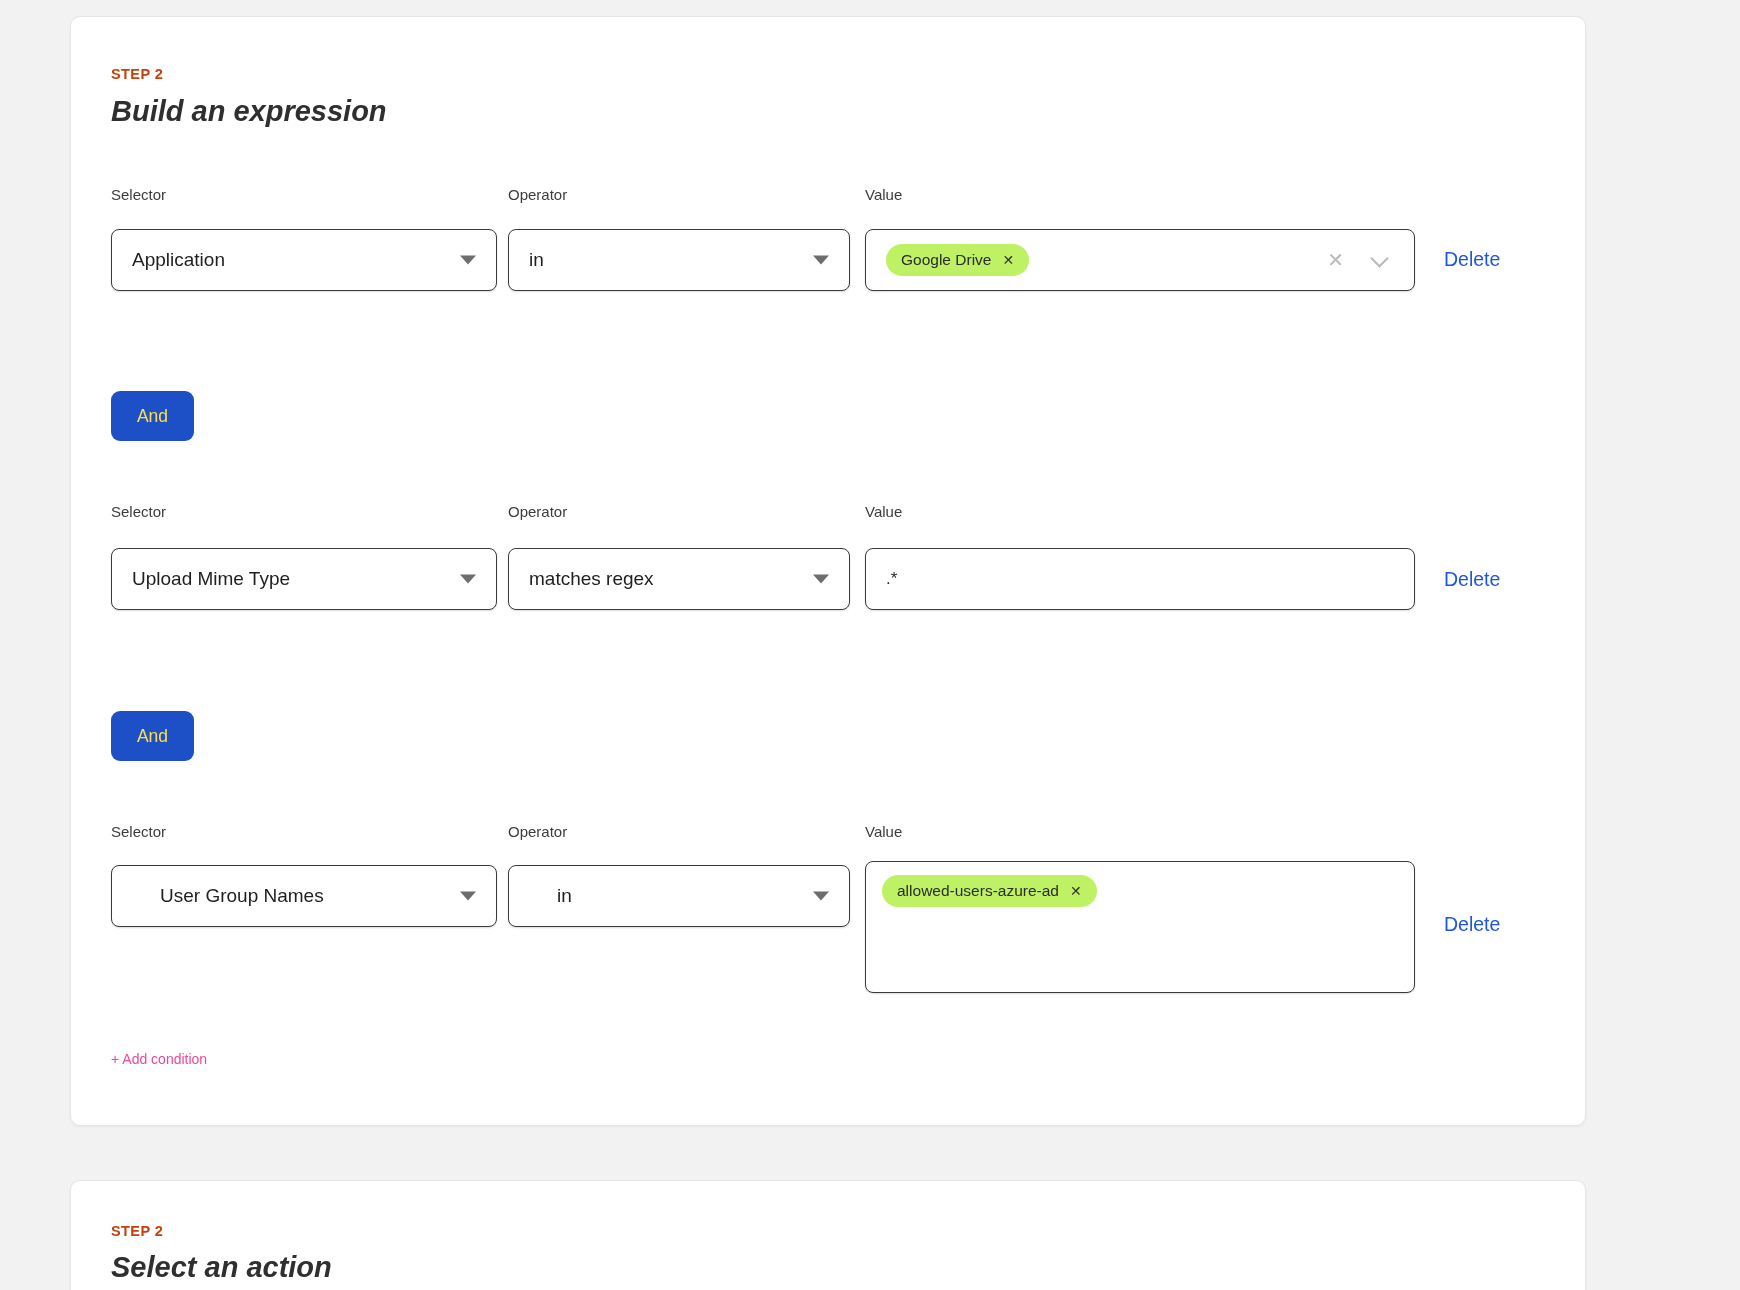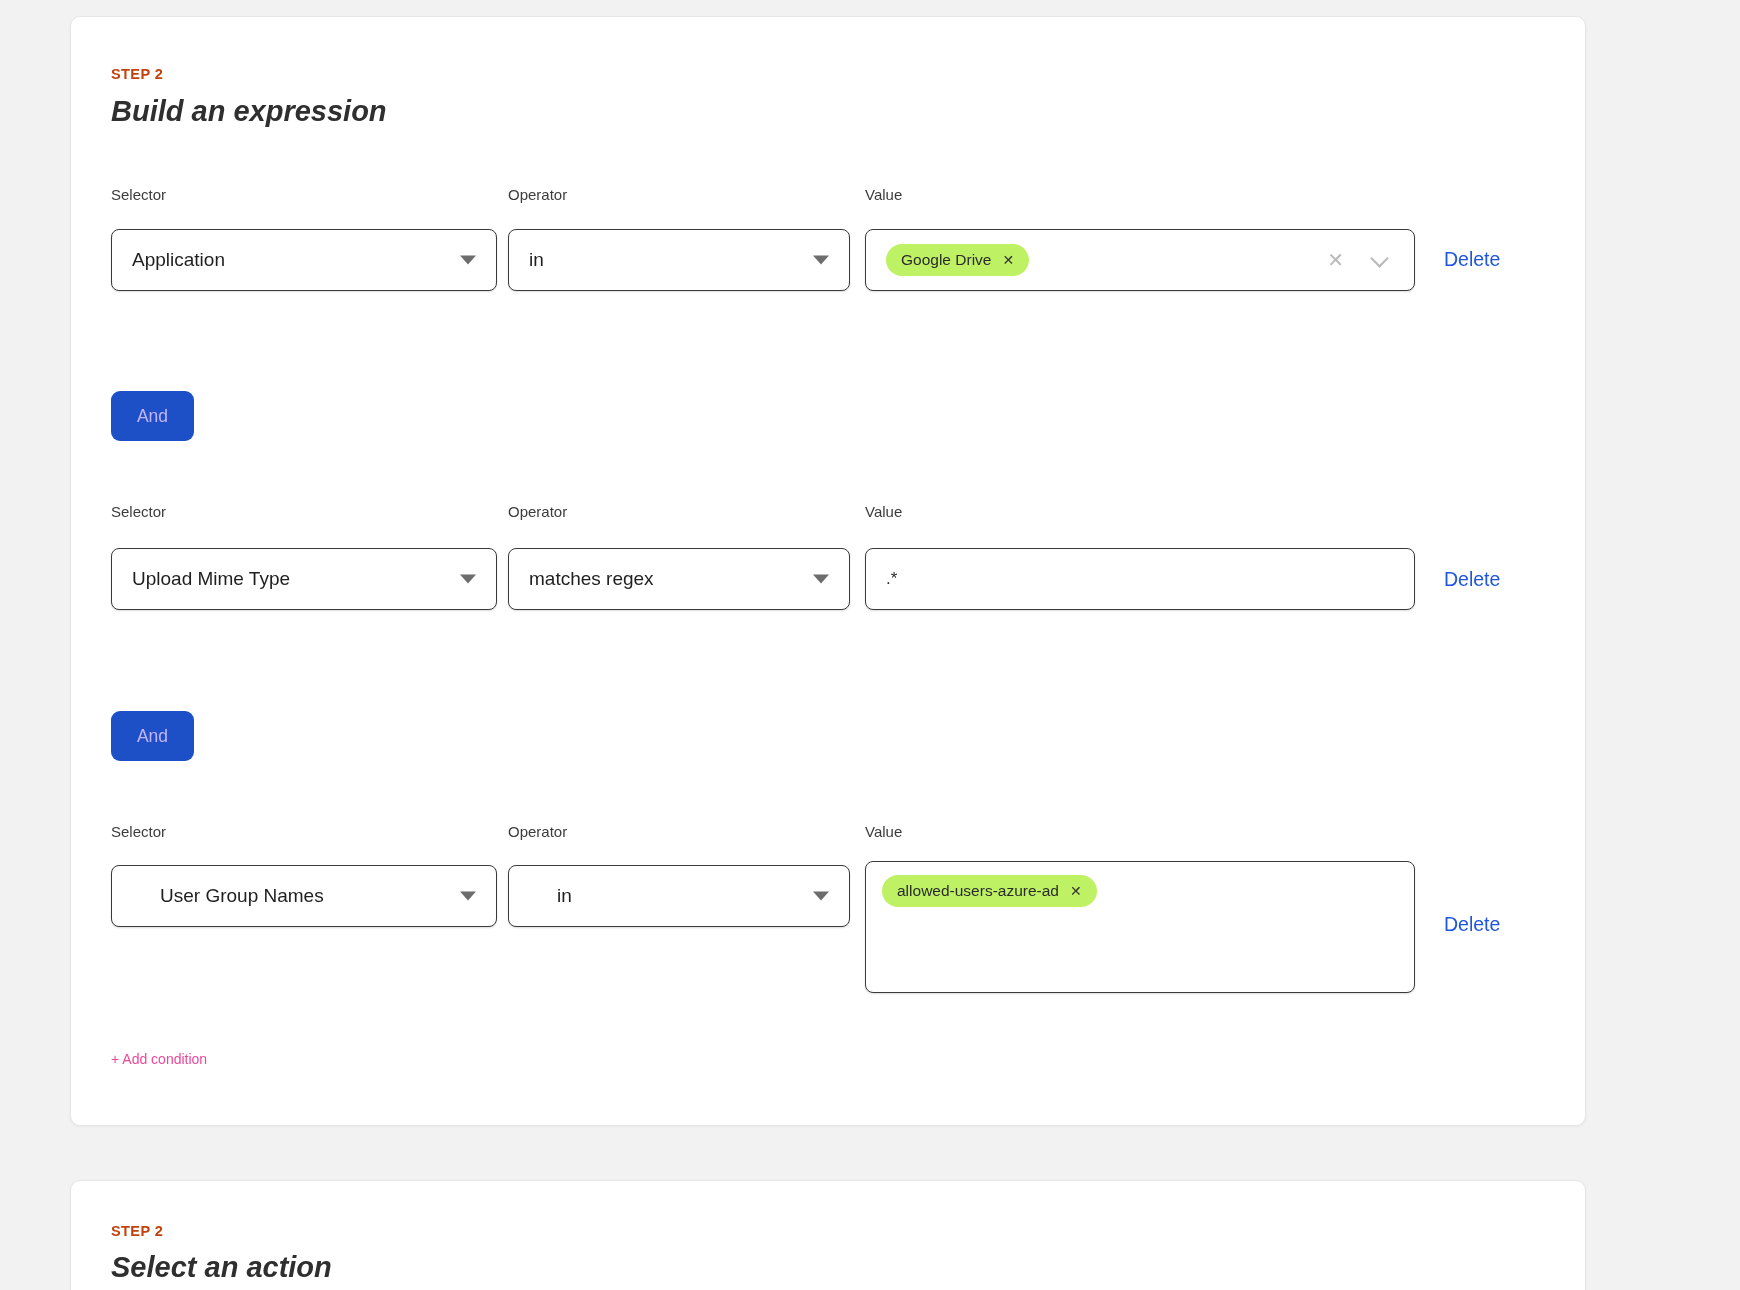--- a/index.html
+++ b/index.html
@@ -98,21 +98,21 @@
     font-size:19.5px; color:#1f56dc;
     cursor:pointer; text-decoration:none;
   }
   .r1-del { top:231px; }
   .r2-del { top:551px; }
   .r3-del { top:896px; }
 
   .and-btn {
     position:absolute; left:40px;
     width:83px; height:50px;
-    background:#1d4fc6; color:#c4b5fd;
+    background:#1d4fc6; color:#fde047;
     border:none; border-radius:9px;
     font-size:17.5px;
     font-family:"Liberation Sans","DejaVu Sans",sans-serif;
     cursor:pointer;
   }
   .and1 { top:374px; }
   .and2 { top:694px; }
 
   .add-cond {
     position:absolute; left:40px; top:1034px;

